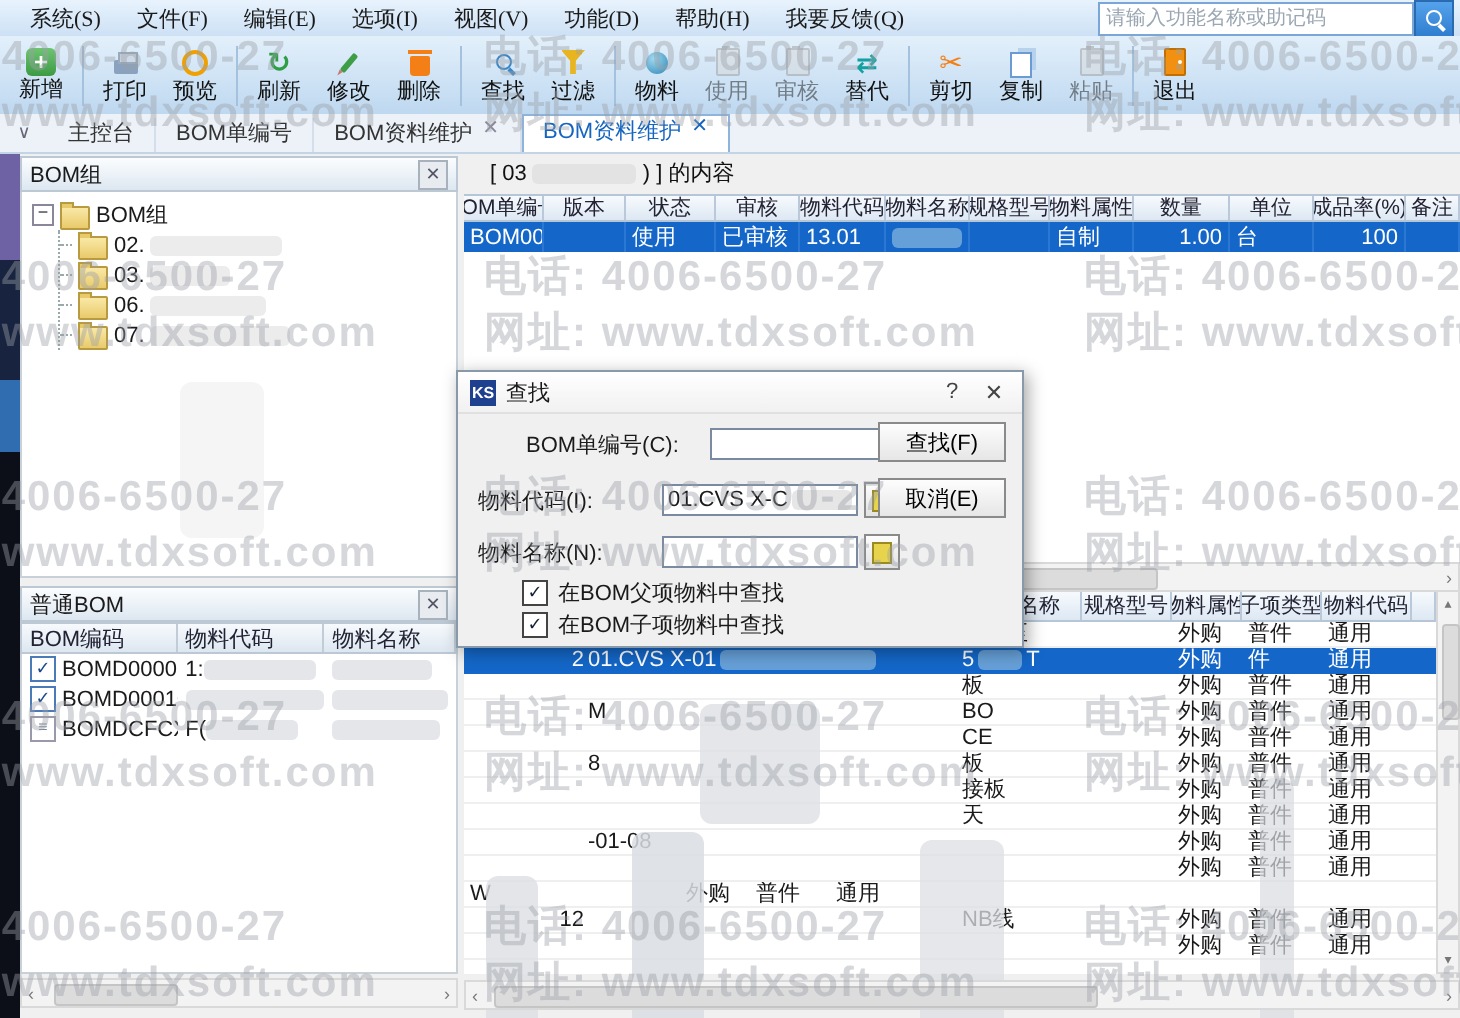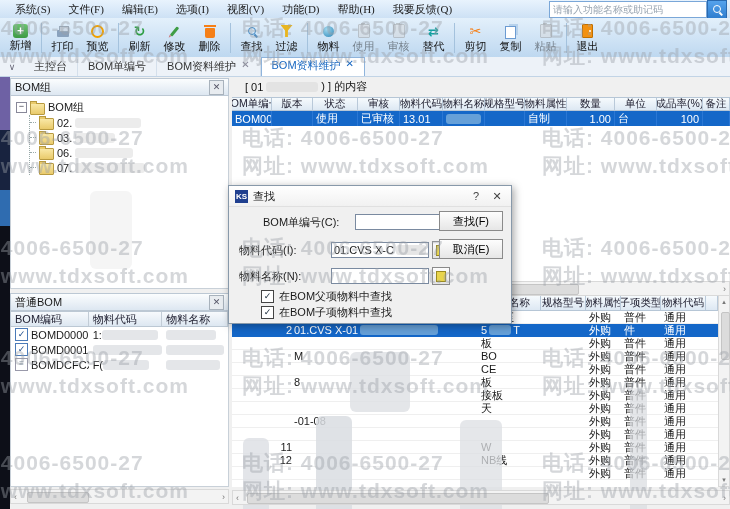--- a/index.html
+++ b/index.html
@@ -401,21 +401,21 @@
 
       <div class="hs" style="left:0;right:0;bottom:5px;">
         <span>‹</span>
         <span class="thumb" style="left:16px;width:60px;"></span>
         <span>›</span>
       </div>
     </div>
 
     <div class="right-col">
       <div class="content-title">
-        <span>[ 01</span>
+        <span>[ 03</span>
         <span class="blob" style="width:52px;background:#e3e3e3;margin:0 3px;"></span>
         <span>) ] 的内容</span>
       </div>
 
       <div class="tt-head" id="tt-head">
           <div class="tt-hc" style="width: 40px;">BOM单编号</div>
           <div class="tt-hc" style="width: 41px; text-align: center;">版本</div>
           <div class="tt-hc" style="width: 45px;">状态</div>
           <div class="tt-hc" style="width: 42px;">审核</div>
           <div class="tt-hc" style="width: 43px;">物料代码</div>
@@ -579,23 +579,20 @@
               <div class="bt-c bt-numcode" style="width: 246px;">
                 <span class="rn"></span>
               </div>
               <div class="bt-c" style="width: 63px; padding-left: 3px;"></div>
               <div class="bt-c" style="width: 45px; padding-left: 3px;"></div>
               <div class="bt-c" style="width: 35px; padding-left: 3px;">外购</div>
               <div class="bt-c" style="width: 40px; padding-left: 3px;">普件</div>
               <div class="bt-c" style="width: 45px; padding-left: 3px;">通用</div>
             </div>
             <div class="bt-row">
-              <div class="bt-c bt-numcode" style="width: 246px;">
-                <span class="rn">11</span>
-              </div>
               <div class="bt-c" style="width: 63px; padding-left: 3px;">
                 <span>W</span>
               </div>
               <div class="bt-c" style="width: 45px; padding-left: 3px;"></div>
               <div class="bt-c" style="width: 35px; padding-left: 3px;">外购</div>
               <div class="bt-c" style="width: 40px; padding-left: 3px;">普件</div>
               <div class="bt-c" style="width: 45px; padding-left: 3px;">通用</div>
             </div>
             <div class="bt-row">
               <div class="bt-c bt-numcode" style="width: 246px;">

